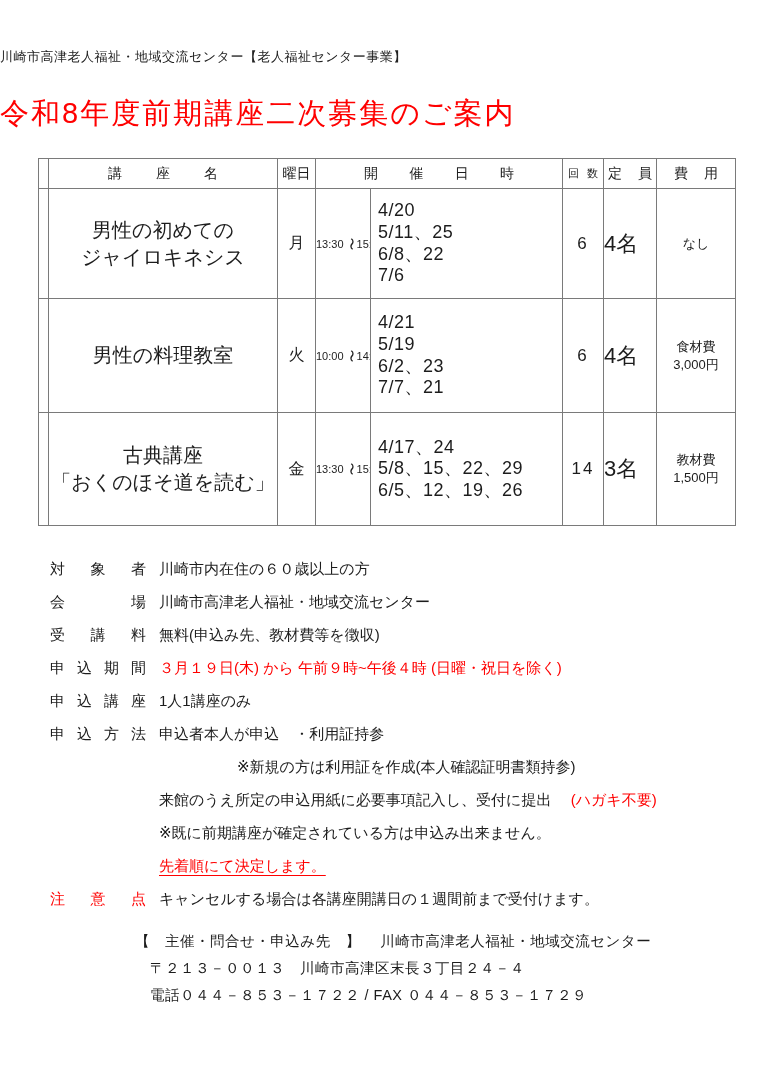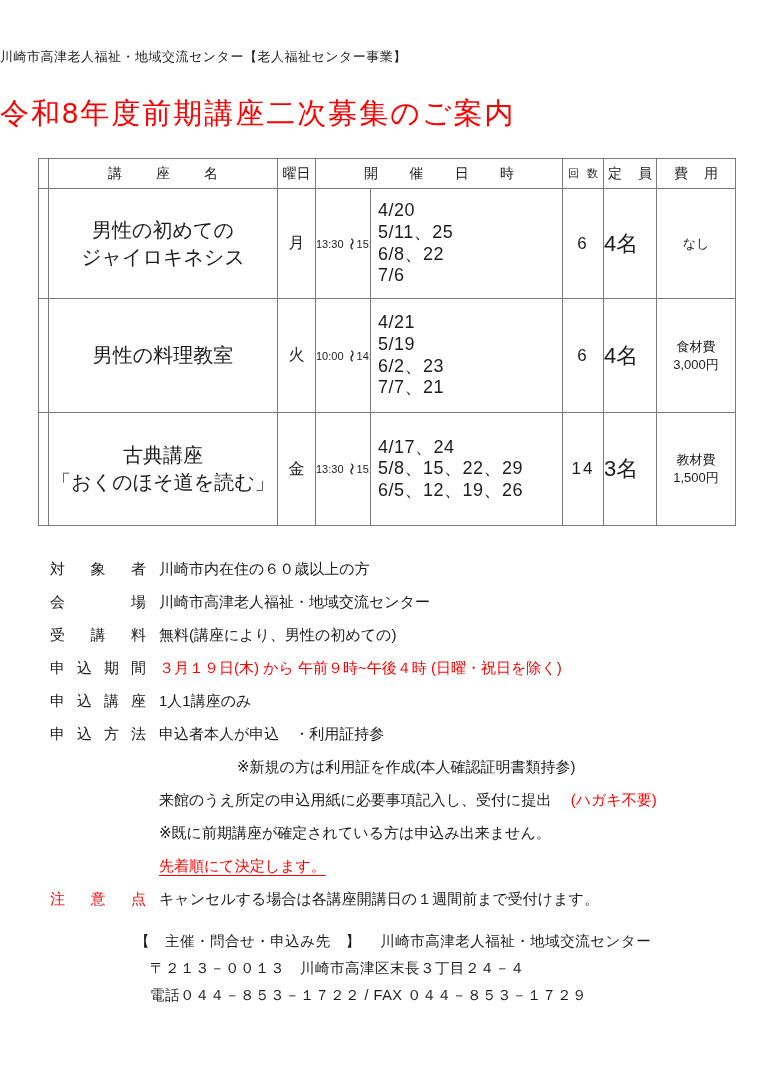--- a/index.html
+++ b/index.html
@@ -172,21 +172,21 @@
           <span>場</span>
         </span>
       <span>川崎市高津老人福祉・地域交流センター</span>
     </div>
     <div class="info-row">
       <span class="jlabel">
           <span>受</span>
           <span>講</span>
           <span>料</span>
         </span>
-      <span>無料(講座により、男性の初めての)</span>
+      <span>無料(申込み先、教材費等を徴収)</span>
     </div>
     <div class="info-row">
       <span class="jlabel">
           <span>申</span>
           <span>込</span>
           <span>期</span>
           <span>間</span>
         </span>
       <span class="red-text">３月１９日(木) から 午前９時~午後４時 (日曜・祝日を除く)</span>
     </div>

